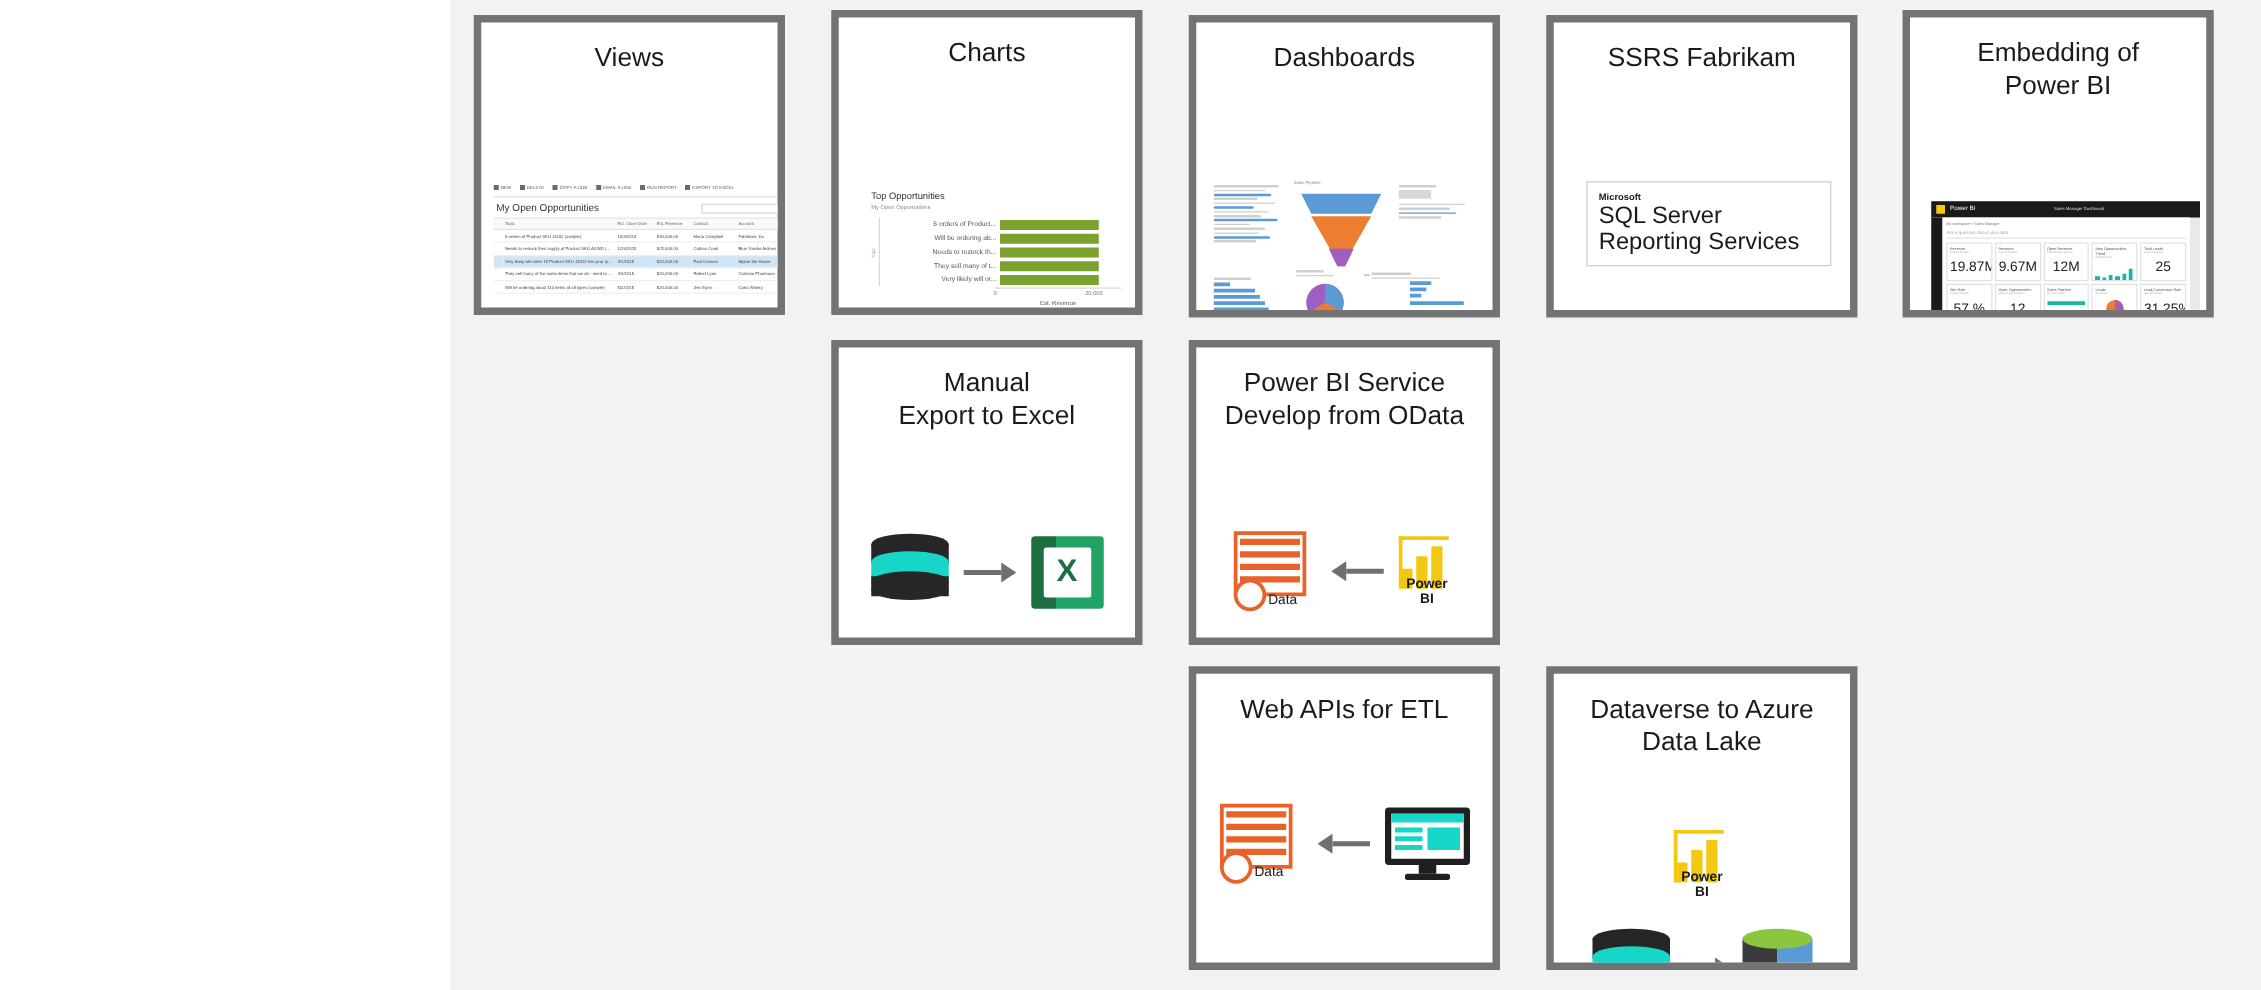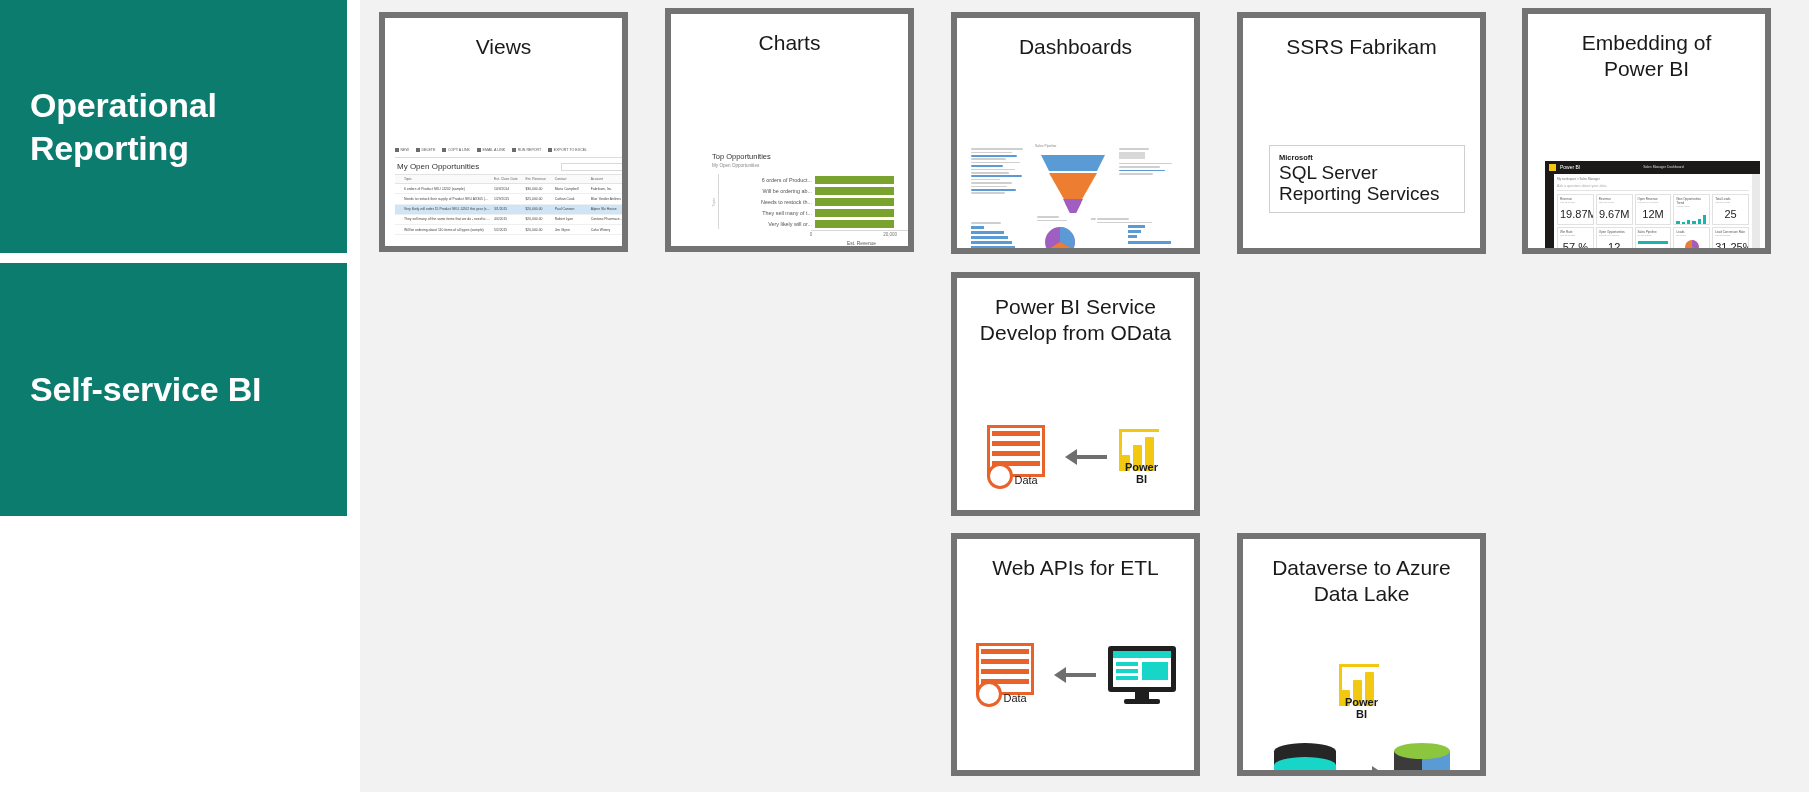--- a/index.html
+++ b/index.html
@@ -82,21 +82,21 @@
   .crm-table td {
     font-size: 3.4px; color: #444; padding: 2.6px 2px;
     border-bottom: 1px solid #efefef;
     overflow: hidden; text-overflow: ellipsis; white-space: nowrap;
   }
   .crm-table tr.sel td { background: #cfe4f5; }
   .crm-c0 { width: 7px; } .crm-c1 { width: 40%; } .crm-c2 { width: 14%; }
   .crm-c3 { width: 13%; } .crm-c4 { width: 16%; } .crm-c5 { width: 17%; }
 
   
-  .chart-thumb { position: absolute; left: 41px; top: 96px; width: 200px; }
+  .chart-thumb { position: absolute; left: 26px; top: 96px; width: 200px; }
   .ct-title { font-size: 7.5px; color: #333; font-weight: 400; }
   .ct-sub { font-size: 4.6px; color: #888; margin-top: 2px; margin-bottom: 6px; }
   .ct-plot { display: flex; }
   .ct-ylab { writing-mode: vertical-rl; transform: rotate(180deg); font-size: 3.6px; color: #999; align-self: center; margin-right: 2px; }
   .ct-rows { flex: 1; border-left: 1px solid #d7d7d7; }
   .ct-row { display: flex; align-items: center; height: 11px; }
   .ct-cat { font-size: 5.4px; color: #555; text-align: right; width: 96px; padding-right: 3px; flex: none; }
   .ct-bar { height: 7.5px; background: #7aa22e; }
   .ct-axisrow { display: flex; margin-top: 1px; }
   .ct-axis { position: relative; height: 10px; border-top: 1px solid #d7d7d7; margin-left: 99px; flex: 1; }
@@ -207,27 +207,20 @@
   .adls .rhalf { position: absolute; left: 28px; top: 8px; width: 28px; height: 46px; background: #5b9bd5; }
   .adls .topcap { position: absolute; left: 0; top: 0px; width: 56px; height: 16px; border-radius: 50%; background: #8cc63f; }
   .adls .mid { position: absolute; left: 0; top: 28px; width: 56px; height: 9px; background: #f2f2f2; }
 </style>
 </head>
 <body>
 
 <div class="page">
 
   <div class="cat-col">
-    <div class="cat" id="cat-0">
-      <div class="cat-label">Operational
-Reporting</div>
-    </div>
-    <div class="cat" id="cat-1">
-      <div class="cat-label">Self-service BI</div>
-    </div>
   </div>
 
   <div class="grid-area">
 
     <div class="card" id="card-views">
       <div class="card-title">Views</div>
       <div class="card-body">
         <div class="crm">
           <div class="crm-toolbar">
             <span class="crm-tb-item">
@@ -535,20 +528,45 @@
                 <div class="s">Last 12 months</div>
                 <div class="pbi-kpi">31.25%</div>
               </div>
             </div>
 
           </div>
         </div>
       </div>
     </div>
 
+    <div class="card" id="card-excel">
+      <div class="card-title">Manual
+Export to Excel</div>
+      <div class="card-body">
+        <div style="position:absolute;left:0;top:80px;width:100%;display:flex;align-items:center;justify-content:center;gap:12px;">
+          <div class="db">
+            <div class="body k" style="top:8px;height:16px;"></div>
+            <div class="band k" style="top:0;"></div>
+            <div class="body t" style="top:22px;height:14px;"></div>
+            <div class="band t" style="top:14px;"></div>
+            <div class="body k" style="top:34px;height:16px;"></div>
+            <div class="band k" style="top:30px;"></div>
+            <div class="band k" style="top:36px;"></div>
+          </div>
+          <div class="arrow-r">
+            <span class="arrow-line" style="width:30px;"></span>
+              <span class="arrow-head"></span>
+          </div>
+          <div class="excel">
+            <div class="inner"></div>
+            <div class="x">X</div>
+          </div>
+        </div>
+      </div>
+    </div>
 
     <div class="card" id="card-odata">
       <div class="card-title">Power BI Service
 Develop from OData</div>
       <div class="card-body">
         <div style="position:absolute;left:0;top:78px;width:100%;display:flex;align-items:center;justify-content:center;gap:12px;">
           <div class="datasrc">
             <div class="frame"></div>
             <div class="rowbar" style="top:6px;width:48px;"></div>
             <div class="rowbar" style="top:16px;width:48px;"></div>

